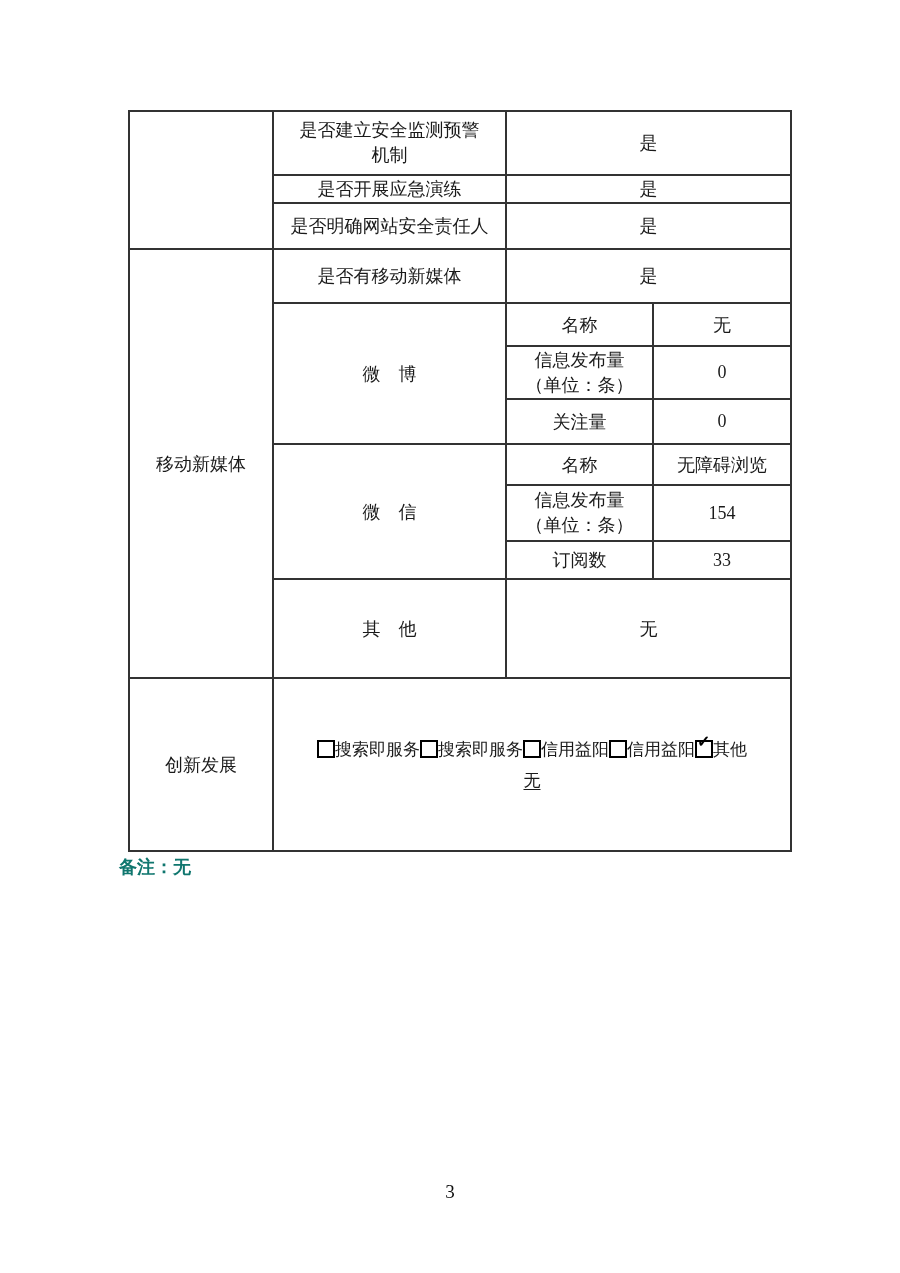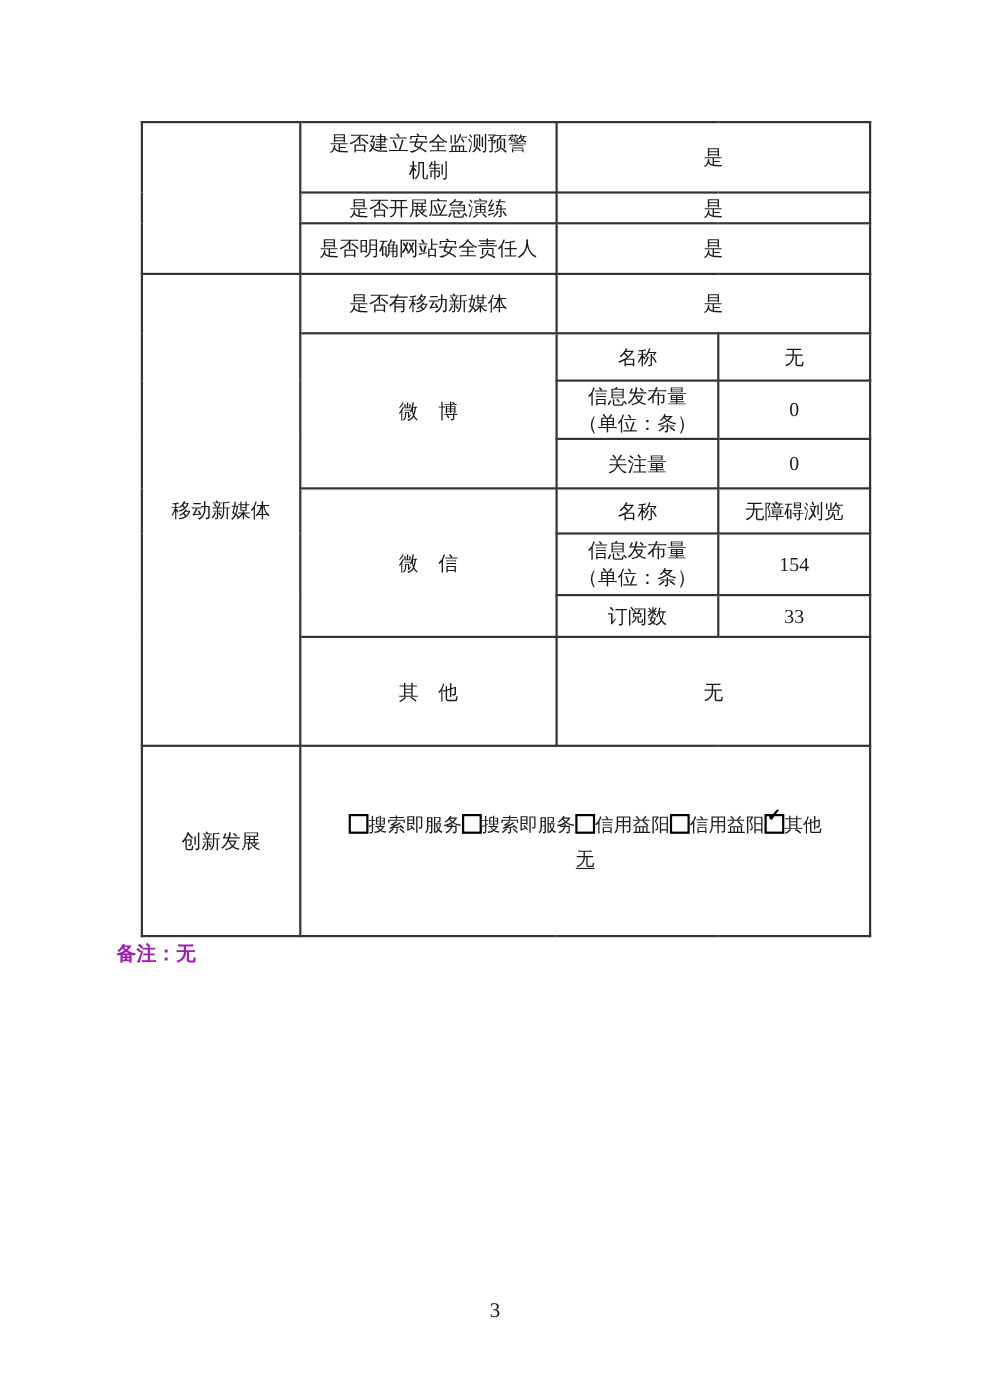--- a/index.html
+++ b/index.html
@@ -71,25 +71,25 @@
     font-weight: bold;
     color: #000000;
     line-height: 18px;
   }
   .underlined {
     text-decoration: underline;
     text-underline-offset: 3px;
   }
   .note {
     position: absolute;
-    left: 106px;
+    left: 119px;
     top: 855px;
     font-size: 18px;
     font-weight: bold;
-    color: #a21caf;
+    color: #0f766e;
   }
   .page-number {
     position: absolute;
     left: 0;
     top: 1181px;
     width: 100%;
     text-align: center;
     font-size: 19px;
     color: #111111;
   }

